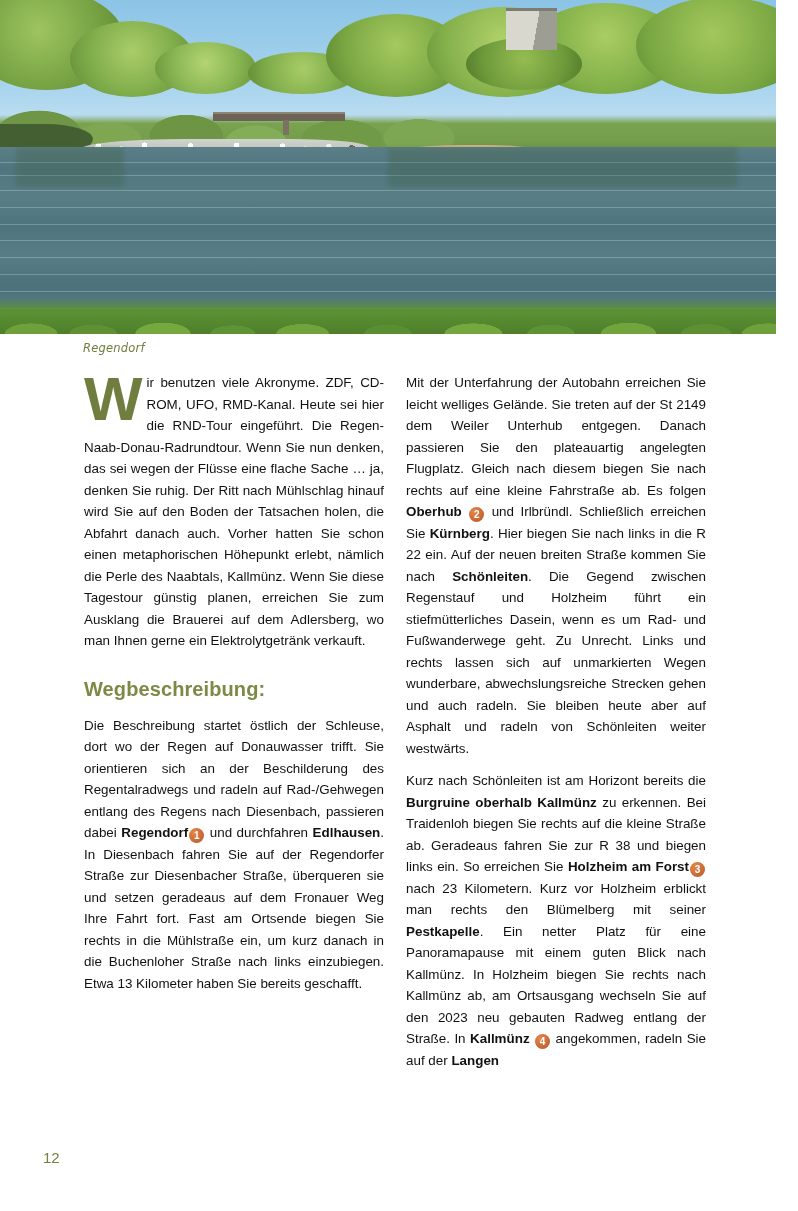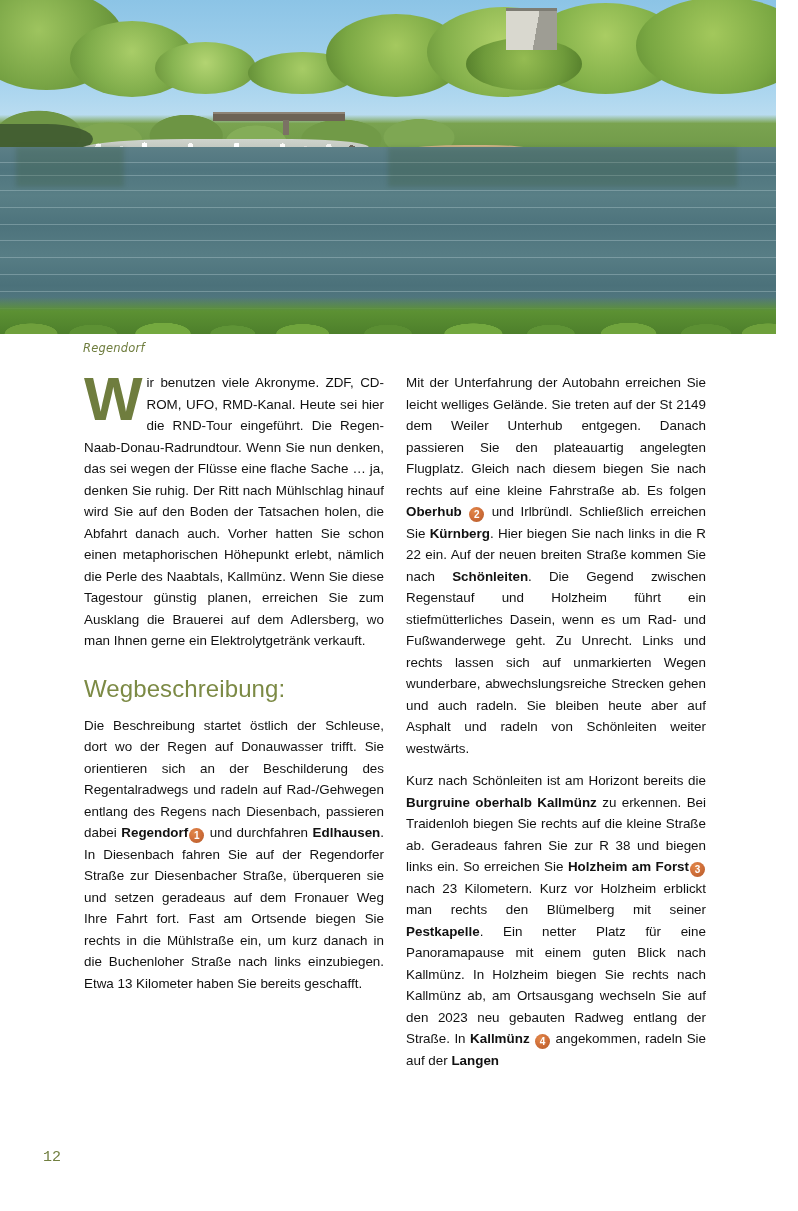--- a/index.html
+++ b/index.html
@@ -231,22 +231,22 @@
     font-size: 62px;
     line-height: 50px;
     color: #6f7d3e;
     margin: 2px 4px -2px 0;
     padding: 0;
   }
   .spacer-md { height: 26px; }
 
   h2.section-head {
     font-family: "Liberation Sans", sans-serif;
-    font-weight: normal;
-    font-size: 24px;
+    font-weight: bold;
+    font-size: 20px;
     line-height: 22px;
     color: #7c8a45;
     margin: 0 0 15px 0;
     letter-spacing: 0.1px;
   }
 
   b, strong { font-weight: bold; }
 
   
   .badge {
@@ -263,21 +263,21 @@
     text-align: center;
     vertical-align: -2px;
     margin: 0 1px;
   }
 
   
   .folio {
     position: absolute;
     left: 43px;
     top: 1149px;
-    font-family: Liberation Mono, monospace;
+    font-family: Liberation Sans, sans-serif;
     font-size: 15px;
     color: #717f40;
   }
 </style>
 </head>
 <body>
 
 <div class="photo-wrap">
   <div class="photo">
     <div class="sky"></div>

